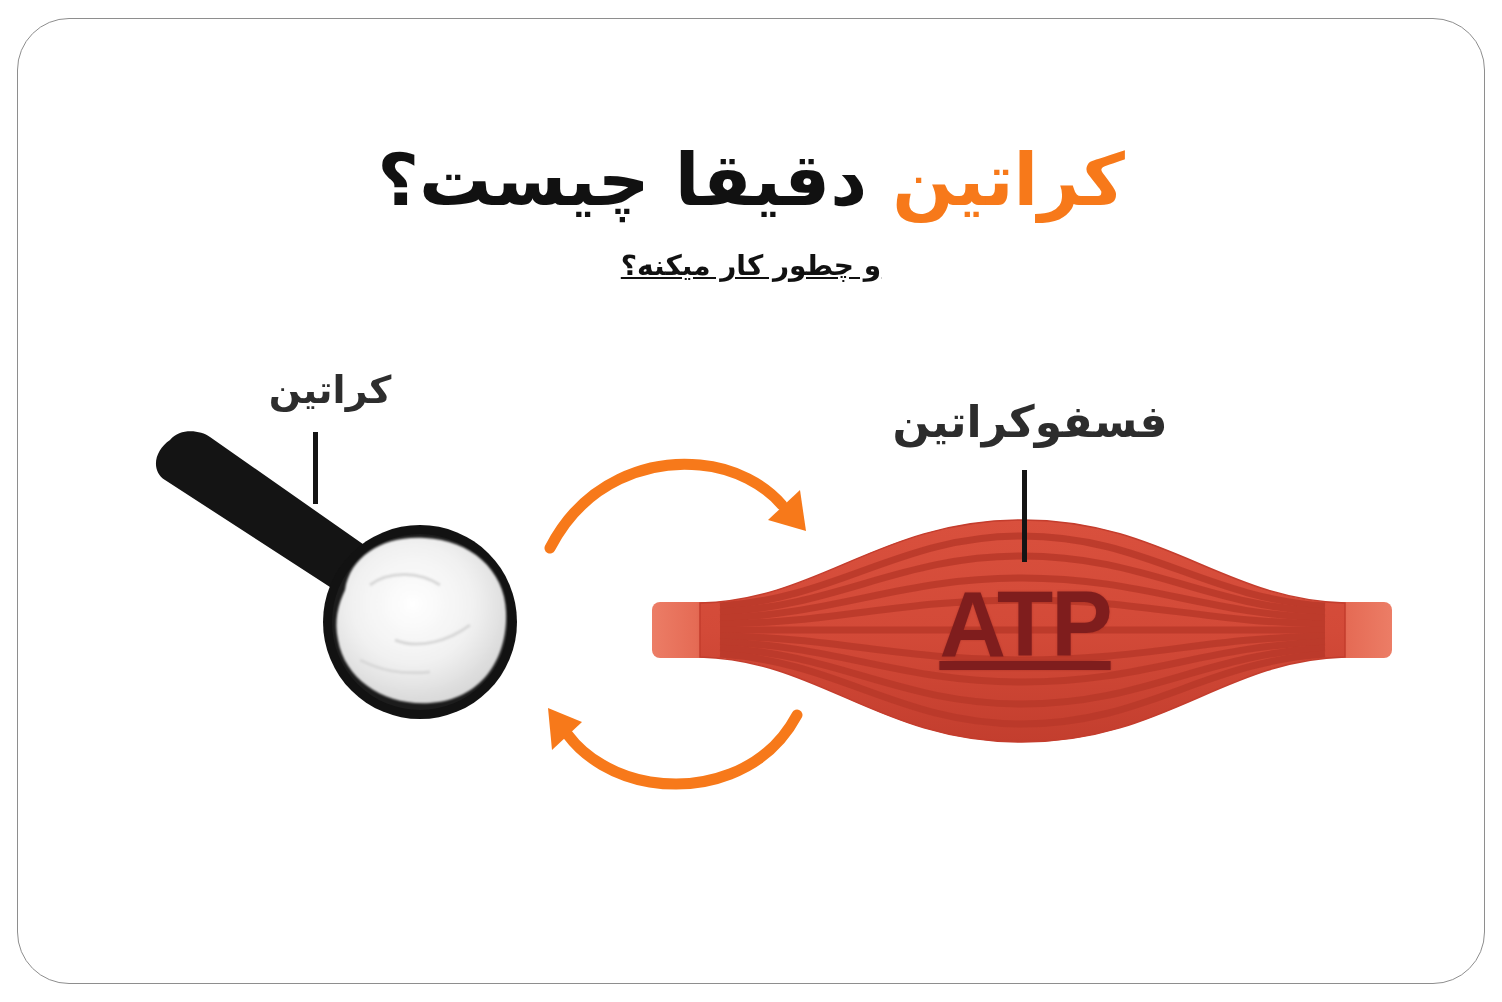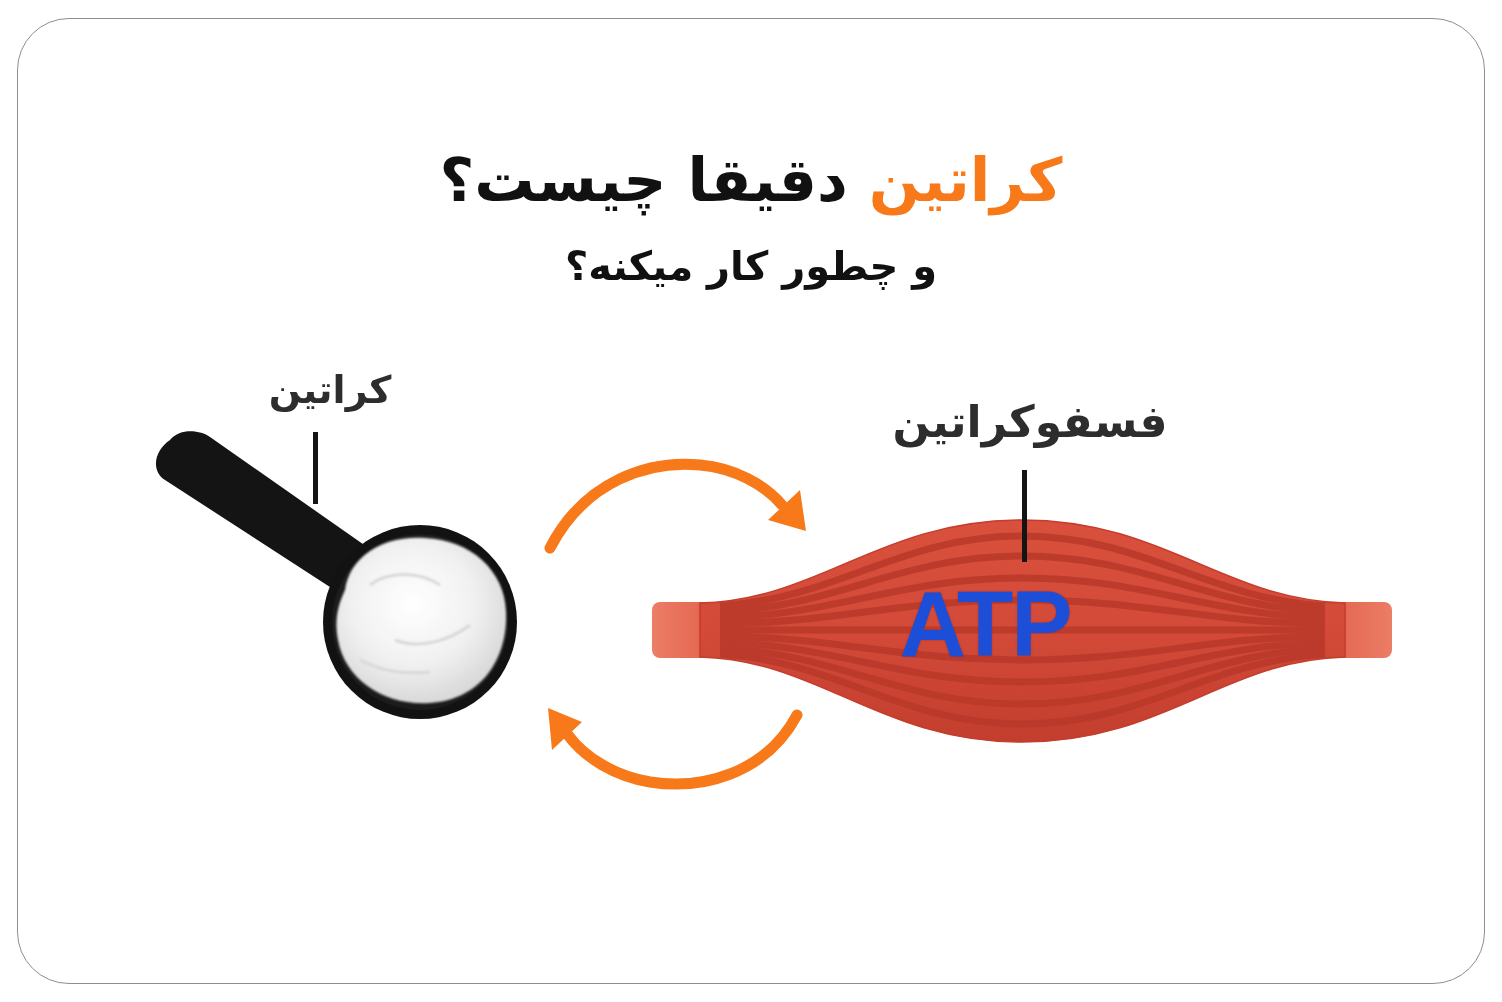--- a/index.html
+++ b/index.html
@@ -30,31 +30,32 @@
       left: 0;
       width: 1502px;
       text-align: center;
       direction: rtl;
       font-weight: bold;
       color: #111111;
       font-family: "DejaVu Sans", sans-serif;
     }
     .title-1 {
       top: 142px;
-      font-size: 60px;
+      font-size: 72px;
       line-height: 76px;
       letter-spacing: -1px;
     }
     .title-1 .accent {
       color: #f7791a;
     }
     .title-2 {
       top: 236px;
-      font-size: 40px;
+      font-size: 28px;
       line-height: 60px;
+      text-decoration: underline;
     }
     .label {
       position: absolute;
       direction: rtl;
       font-weight: bold;
       color: #2d2d2d;
       font-family: "DejaVu Sans", sans-serif;
       white-space: nowrap;
       text-align: center;
     }
@@ -90,32 +91,33 @@
     }
     svg.art {
       position: absolute;
       left: 0;
       top: 0;
       width: 1502px;
       height: 1002px;
     }
     .atp-text {
       position: absolute;
-      left: 880px;
+      left: 920px;
       top: 572px;
       width: 210px;
       text-align: center;
       font-family: "Liberation Sans", sans-serif;
       font-weight: bold;
       font-size: 92px;
       line-height: 104px;
-      color: #1d4ed8;
+      color: #7f1d1d;
       letter-spacing: -2px;
       z-index: 2;
       text-shadow: 0 0 2px rgba(150,40,30,0.6);
+      text-decoration: underline;
     }
   </style>
 </head>
 <body>
 
 <div class="frame"></div>
 
 <div class="title title-1"><span class="accent">کراتین</span><span> دقیقا چیست؟</span></div>
 
 <div class="title title-2">و چطور کار میکنه؟</div>

